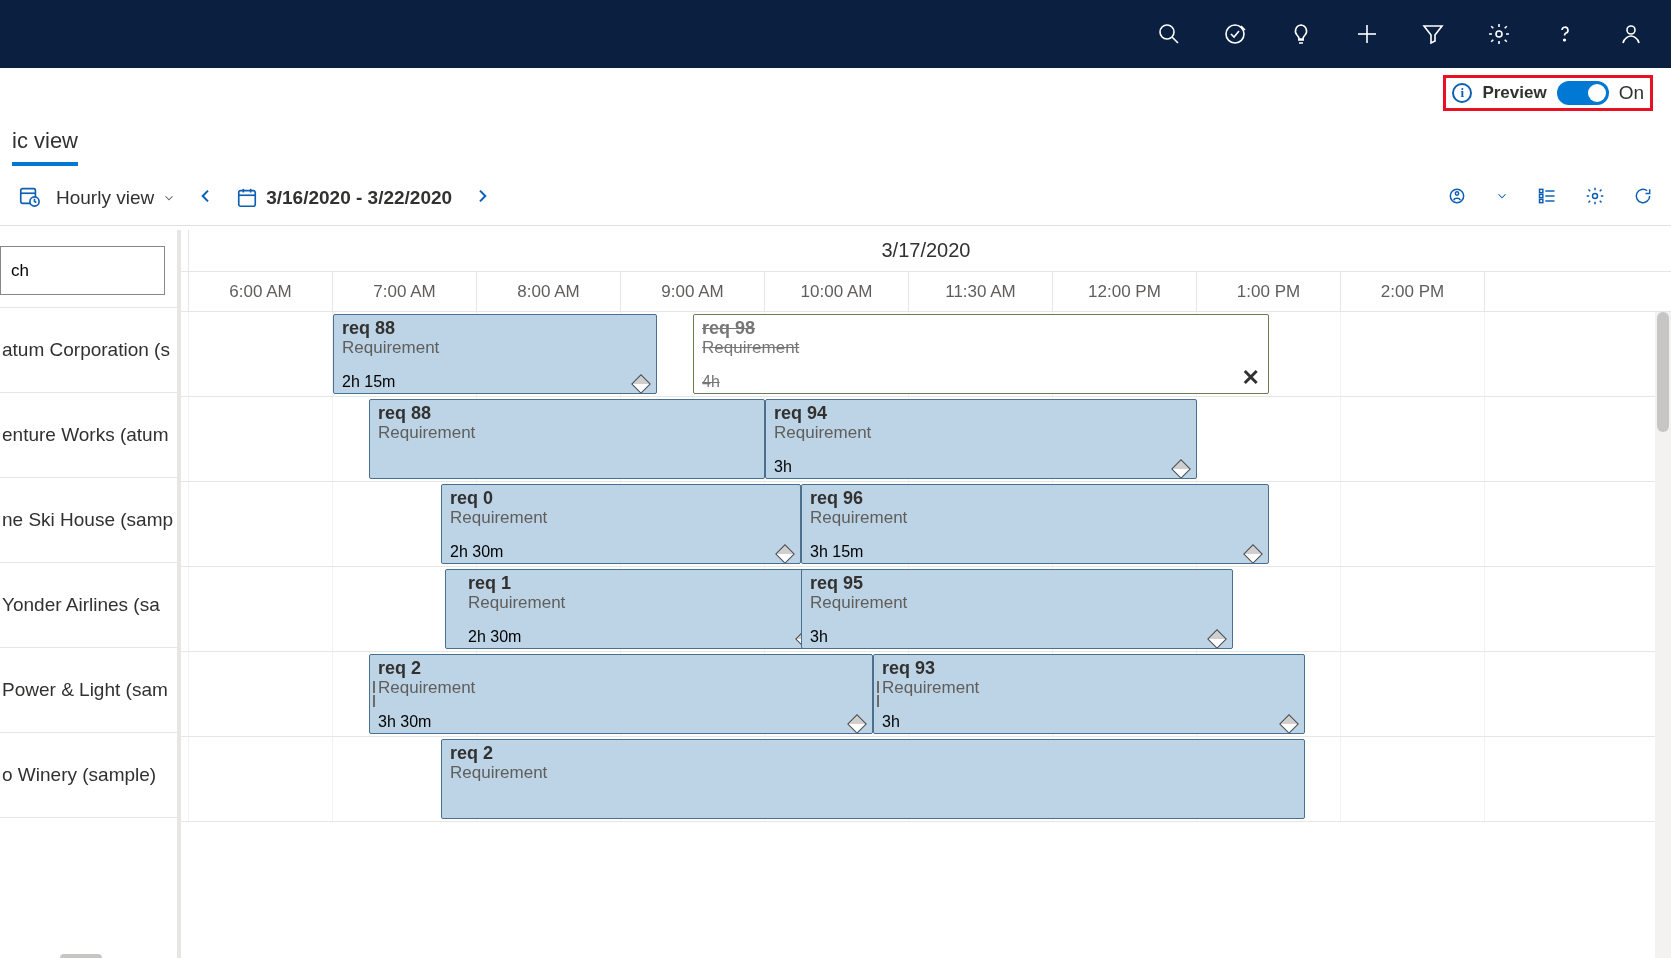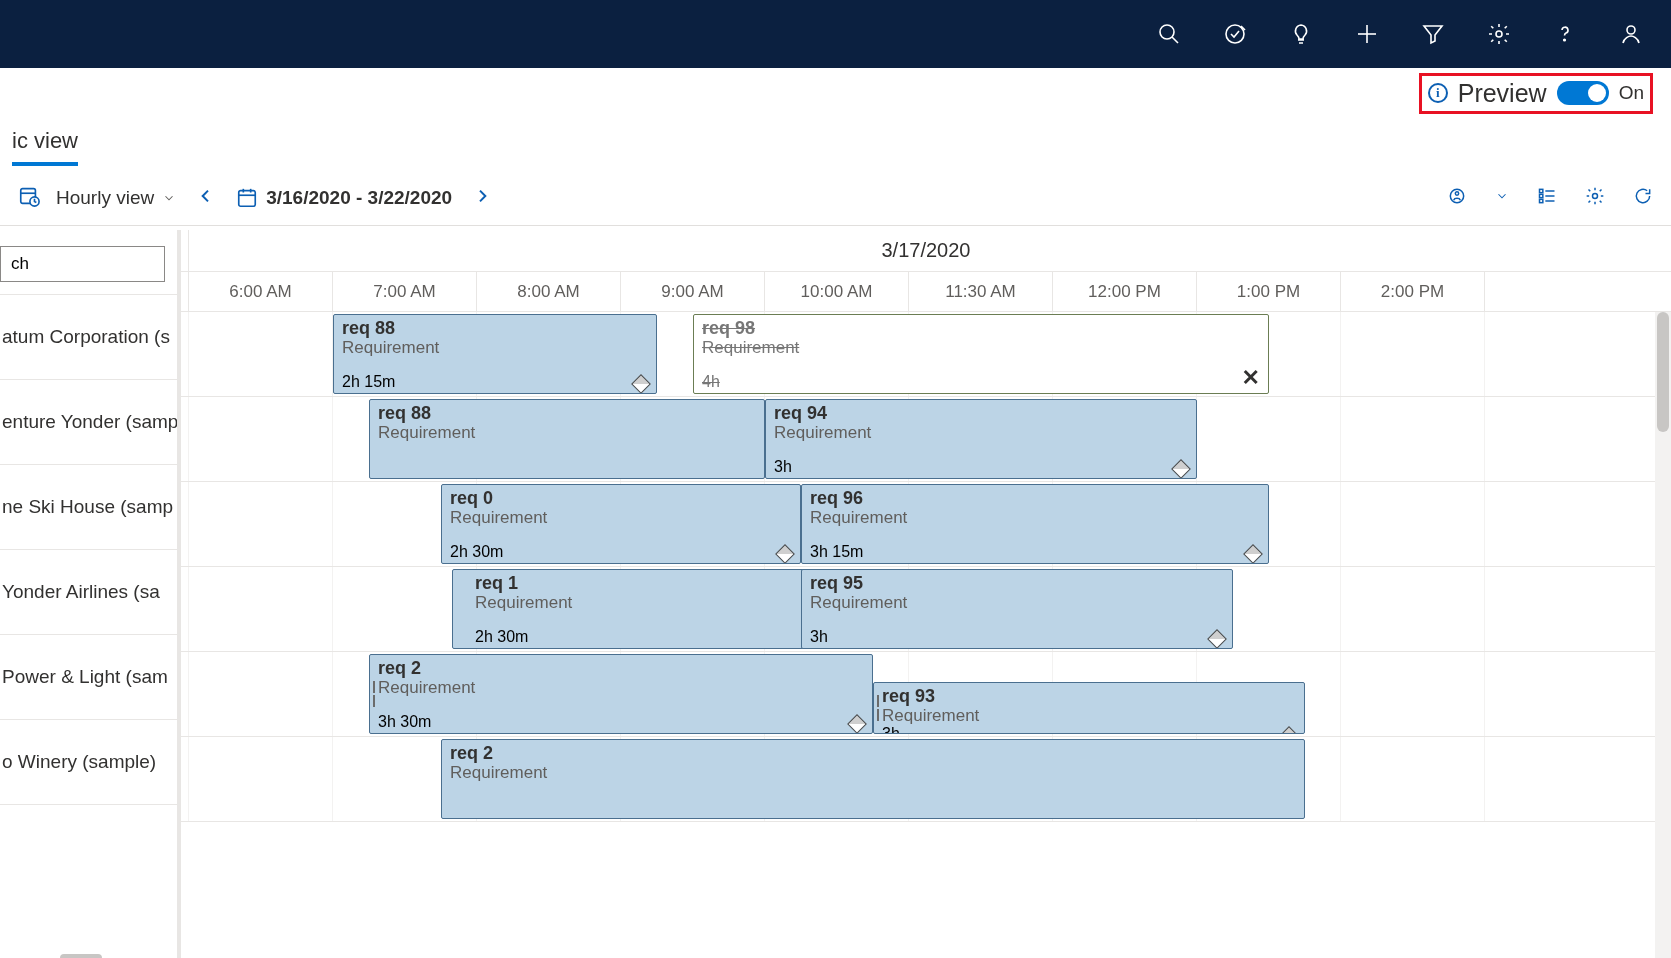--- a/index.html
+++ b/index.html
@@ -7,21 +7,21 @@
 
   
   .topbar{height:68px;background:#0b2040;display:flex;justify-content:flex-end;align-items:center;padding-right:28px;gap:42px}
   .topbar svg{stroke:#fff;fill:none;stroke-width:1.6}
   .topbar .ico{width:24px;height:24px;display:flex;align-items:center;justify-content:center;cursor:pointer}
 
   
   .preview-strip{height:50px;display:flex;justify-content:flex-end;align-items:center;padding-right:18px}
   .preview-box{display:flex;align-items:center;gap:10px;border:3px solid #e81123;padding:3px 6px}
   .info-circle{width:20px;height:20px;border:2px solid #0c5fb3;border-radius:50%;color:#0c5fb3;font-size:13px;font-weight:700;display:flex;align-items:center;justify-content:center;font-family:Georgia,serif}
-  .preview-label{font-size:25px;font-weight:400}
+  .preview-label{font-size:17px;font-weight:700}
   .toggle{width:52px;height:24px;background:#0078d4;border-radius:12px;position:relative}
   .toggle-knob{position:absolute;top:3px;right:3px;width:18px;height:18px;background:#fff;border-radius:50%}
   .toggle-state{font-size:19px}
 
   
   .view-title-row{padding-left:12px}
   .view-title{font-size:22px;padding:10px 0 8px 0}
   .view-underline{height:4px;width:66px;background:#0078d4;margin-bottom:4px}
 
   
@@ -33,21 +33,21 @@
   .date-range{display:flex;align-items:center;gap:8px;font-size:19px;font-weight:600;color:#323130}
   .toolbar-right{margin-left:auto;display:flex;align-items:center;gap:28px}
   .toolbar-right svg{stroke:#0c5fb3}
 
   
   .board{display:flex;height:calc(100vh - 68px - 50px - 56px - 50px);border-top:4px solid #fff}
 
   
   .left-col{width:181px;flex:none;border-right:4px solid #e8e6e4;display:flex;flex-direction:column;position:relative}
   .search-wrap{padding:16px 12px 12px 0;border-bottom:1px solid #e8e6e4}
-  .search-input{width:100%;height:36px;border:1px solid #8a8886;padding:14px 10px;font-size:17px}
+  .search-input{width:100%;height:49px;border:1px solid #8a8886;padding:14px 10px;font-size:17px}
   .res-row{height:85px;border-bottom:1px solid #e8e6e4;display:flex;align-items:center;font-size:19px;white-space:nowrap;overflow:hidden;padding-left:2px}
 
   
   .grid-col{flex:1;position:relative;overflow:hidden}
   .date-header{height:42px;display:flex;align-items:center;justify-content:center;font-size:20px;color:#323130;border-bottom:1px solid #e8e6e4;position:relative}
   .date-header-left-border{position:absolute;left:0;top:0;bottom:0;width:8px;border-right:1px solid #e8e6e4}
   .hour-row{height:40px;display:flex;border-bottom:1px solid #e8e6e4}
   .hour-cell{flex:none;width:144px;border-right:1px solid #e8e6e4;display:flex;align-items:center;justify-content:center;font-size:17px;color:#605e5c}
   .hour-cell.first{width:8px}
 
@@ -211,21 +211,21 @@
 </div>
 
 <div class="board">
 
   <div class="left-col">
     <div class="search-wrap">
       <input class="search-input" value="ch" style="">
     </div>
     <div id="resource-list">
         <div class="res-row">atum Corporation (s</div>
-        <div class="res-row">enture Yonder (samp</div>
+        <div class="res-row">enture Works (atum</div>
         <div class="res-row">ne Ski House (samp</div>
         <div class="res-row">Yonder Airlines (sa</div>
         <div class="res-row">Power &amp; Light (sam</div>
         <div class="res-row">o Winery (sample)</div>
       </div>
     <div class="bottom-scroll-thumb" style="bottom:-2px;left:60px"></div>
   </div>
 
   <div class="grid-col">
     <div class="date-header">
@@ -349,21 +349,21 @@
             <div></div>
             <div></div>
             <div></div>
             <div></div>
             <div></div>
             <div></div>
             <div></div>
             <div></div>
             <div></div>
           </div>
-          <div class="blk" style="left: 271px; width: 376px; padding-left: 22px;">
+          <div class="blk" style="left: 264px; width: 376px; padding-left: 22px;">
             <div>
               <div class="t">req 1</div>
               <div class="stx">Requirement</div>
             </div>
             <div class="bottom-row">
               <span class="dur">2h 30m</span>
               <span class="diamond"></span>
             </div>
           </div>
           <div class="blk" style="left: 620px; width: 432px;">
@@ -397,21 +397,21 @@
             </div>
             <div>
               <div class="t">req 2</div>
               <div class="stx">Requirement</div>
             </div>
             <div class="bottom-row">
               <span class="dur">3h 30m</span>
               <span class="diamond"></span>
             </div>
           </div>
-          <div class="blk" style="left: 692px; width: 432px; margin-top: 28px;">
+          <div class="blk" style="left: 692px; width: 432px;">
             <div class="grip gripwrap">
               <span></span>
               <span></span>
             </div>
             <div>
               <div class="t">req 93</div>
               <div class="stx">Requirement</div>
             </div>
             <div class="bottom-row">
               <span class="dur">3h</span>

